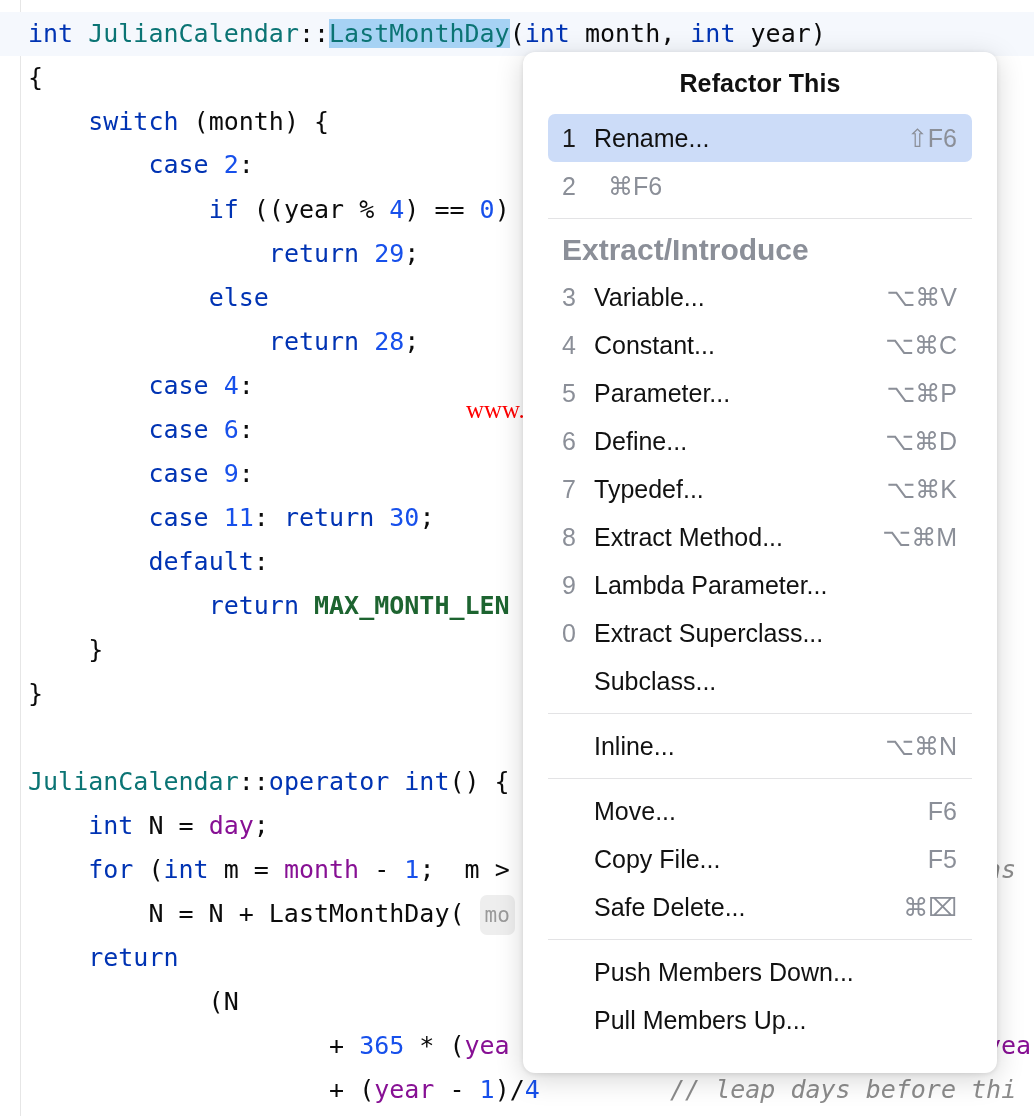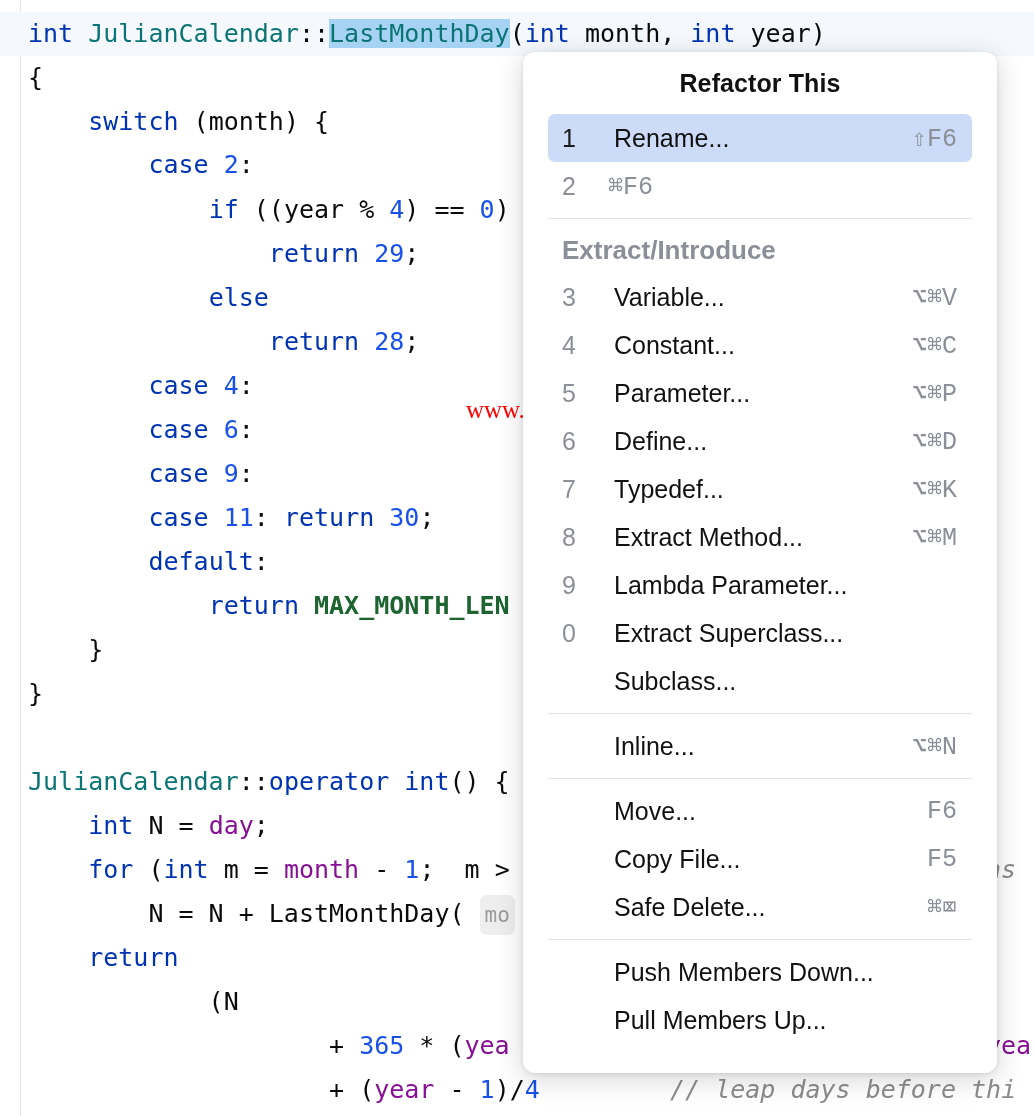--- a/index.html
+++ b/index.html
@@ -140,38 +140,36 @@
 
   .menu-item.selected .mi-num {
     color: #1a1a1a;
   }
 
   .mi-label {
     flex: 1 1 auto;
     font-size: 25px;
     color: #111111;
     white-space: nowrap;
-    margin-left: 20px;
   }
 
   .mi-shortcut {
     flex: 0 0 auto;
     font-size: 25px;
     color: #8b8f98;
     white-space: nowrap;
     padding-left: 14px;
-    font-family: Liberation Mono, monospace;
   }
 
   .group-header {
     height: 46px;
     display: flex;
     align-items: center;
     padding-left: 39px;
-    font-size: 26px;
+    font-size: 30px;
     font-weight: bold;
     color: #8b8f98;
   }
 
   .separator {
     height: 1px;
     background: #e3e3e5;
     margin: 8px 25px 8px 25px;
   }
 </style>

